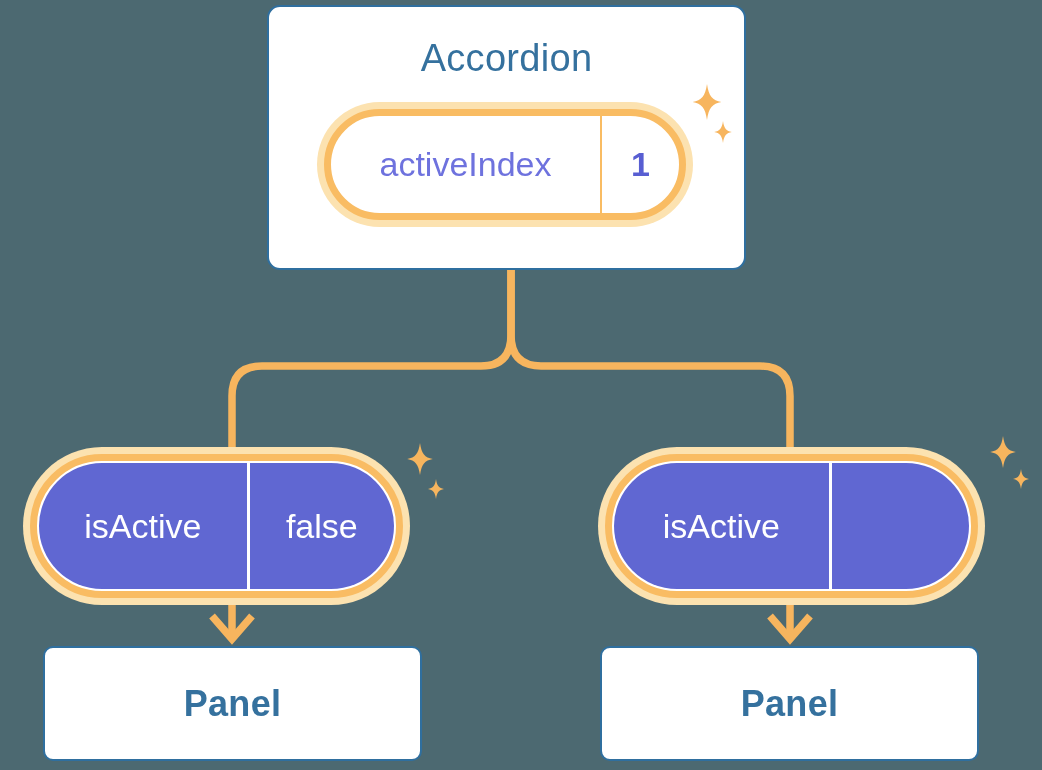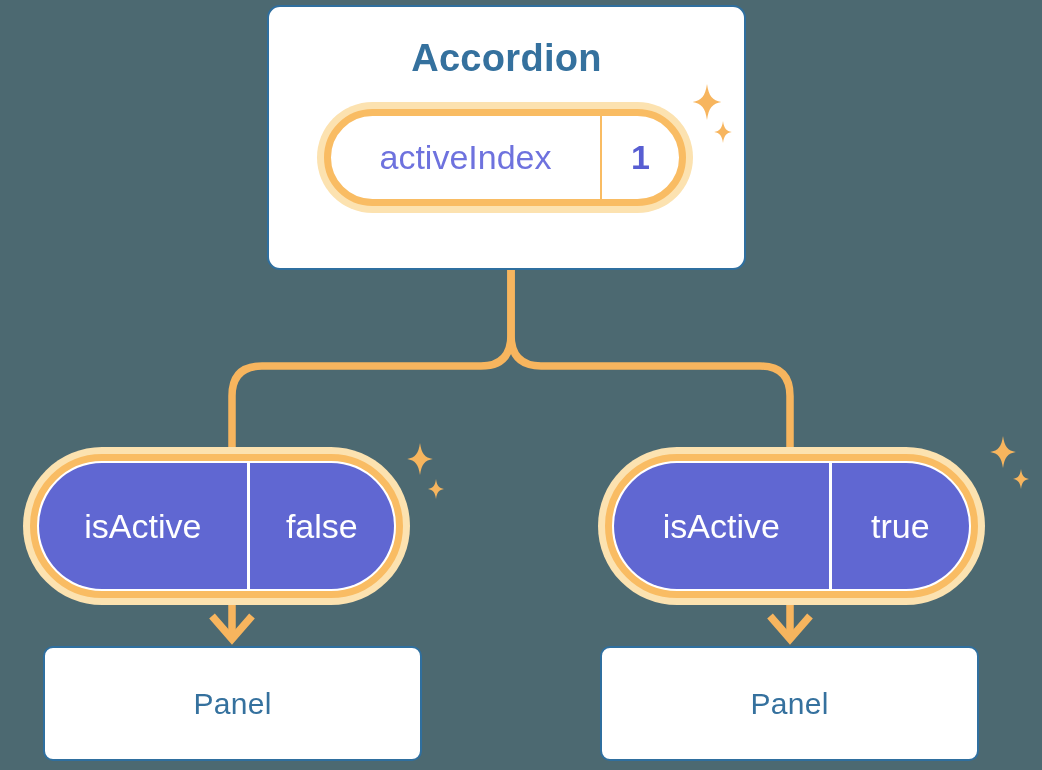--- a/index.html
+++ b/index.html
@@ -31,39 +31,39 @@
     border:2px solid var(--card-border);
     border-radius:13px;
     box-sizing:border-box;
     z-index:2;
   }
   .accordion-card{left:267px;top:5px;width:479px;height:265px;}
   .card-title{
     margin-top:30px;
     text-align:center;
     font-size:38px;
-    font-weight:700;
+    font-weight:400;
     color:var(--heading);
     letter-spacing:.3px;
   }
   .panel-card{
     width:379px;height:115px;top:646px;
     display:flex;align-items:center;justify-content:center;
     border-radius:10px;
   }
   .panel-card .panel-label{
-    font-size:30px;font-weight:400;color:var(--heading);letter-spacing:.3px;
+    font-size:36px;font-weight:700;color:var(--heading);letter-spacing:.3px;
   }
   .panel-left{left:43px;}
   .panel-right{left:600px;}
 
   
   .orange-pill{
     position:absolute;left:55px;top:102px;
-    width:362px;height:97px;
+    width:362px;height:111px;
     box-sizing:border-box;
     background:var(--white);
     border:7px solid var(--pill-border);
     border-radius:999px;
     box-shadow:0 0 0 7px var(--pill-halo);
     display:flex;align-items:stretch;
     overflow:hidden;
   }
   .orange-pill .cell{
     display:flex;align-items:center;justify-content:center;
@@ -145,21 +145,20 @@
     <path d="M0 -20 C2 -6 6 -2 16 0 C6 2 2 6 0 20 C-2 6 -6 2 -16 0 C-6 -2 -2 -6 0 -20 Z"></path>
   </svg>
   <svg class="sparkle" style="left:426px;top:478px;width:20px;height:22px" viewBox="-20 -20 40 40">
     <path d="M0 -20 C2 -6 6 -2 16 0 C6 2 2 6 0 20 C-2 6 -6 2 -16 0 C-6 -2 -2 -6 0 -20 Z"></path>
   </svg>
 
   <div class="purple-pill pill-right">
     <div class="inner">
       <span class="cell label">isActive</span>
       <span class="divider"></span>
-      <span class="cell value">true</span>
     </div>
   </div>
   <svg class="sparkle" style="left:987px;top:434px;width:32px;height:36px" viewBox="-20 -20 40 40">
     <path d="M0 -20 C2 -6 6 -2 16 0 C6 2 2 6 0 20 C-2 6 -6 2 -16 0 C-6 -2 -2 -6 0 -20 Z"></path>
   </svg>
   <svg class="sparkle" style="left:1011px;top:468px;width:20px;height:22px" viewBox="-20 -20 40 40">
     <path d="M0 -20 C2 -6 6 -2 16 0 C6 2 2 6 0 20 C-2 6 -6 2 -16 0 C-6 -2 -2 -6 0 -20 Z"></path>
   </svg>
 
   <div class="card panel-card panel-left">

